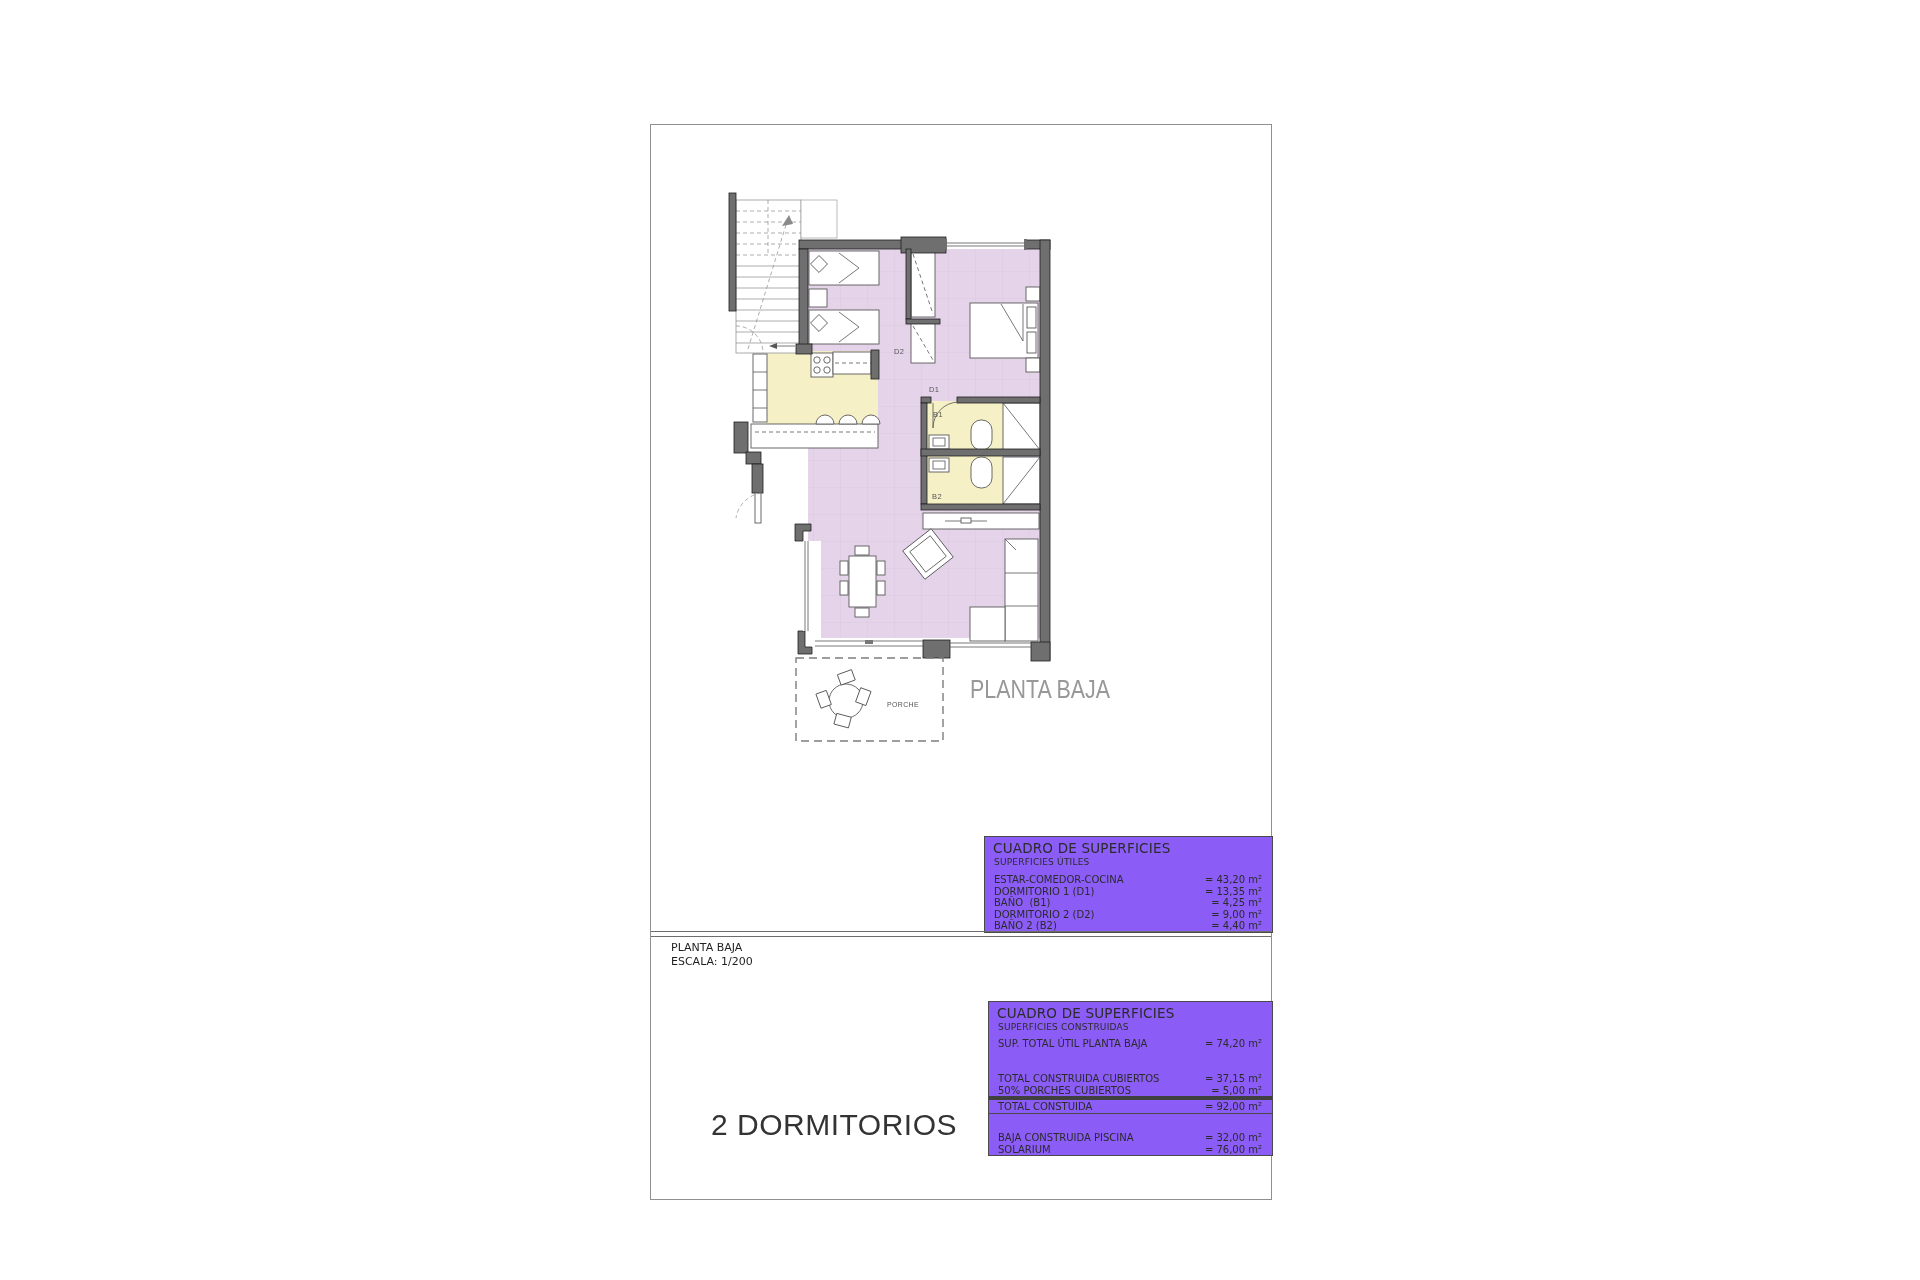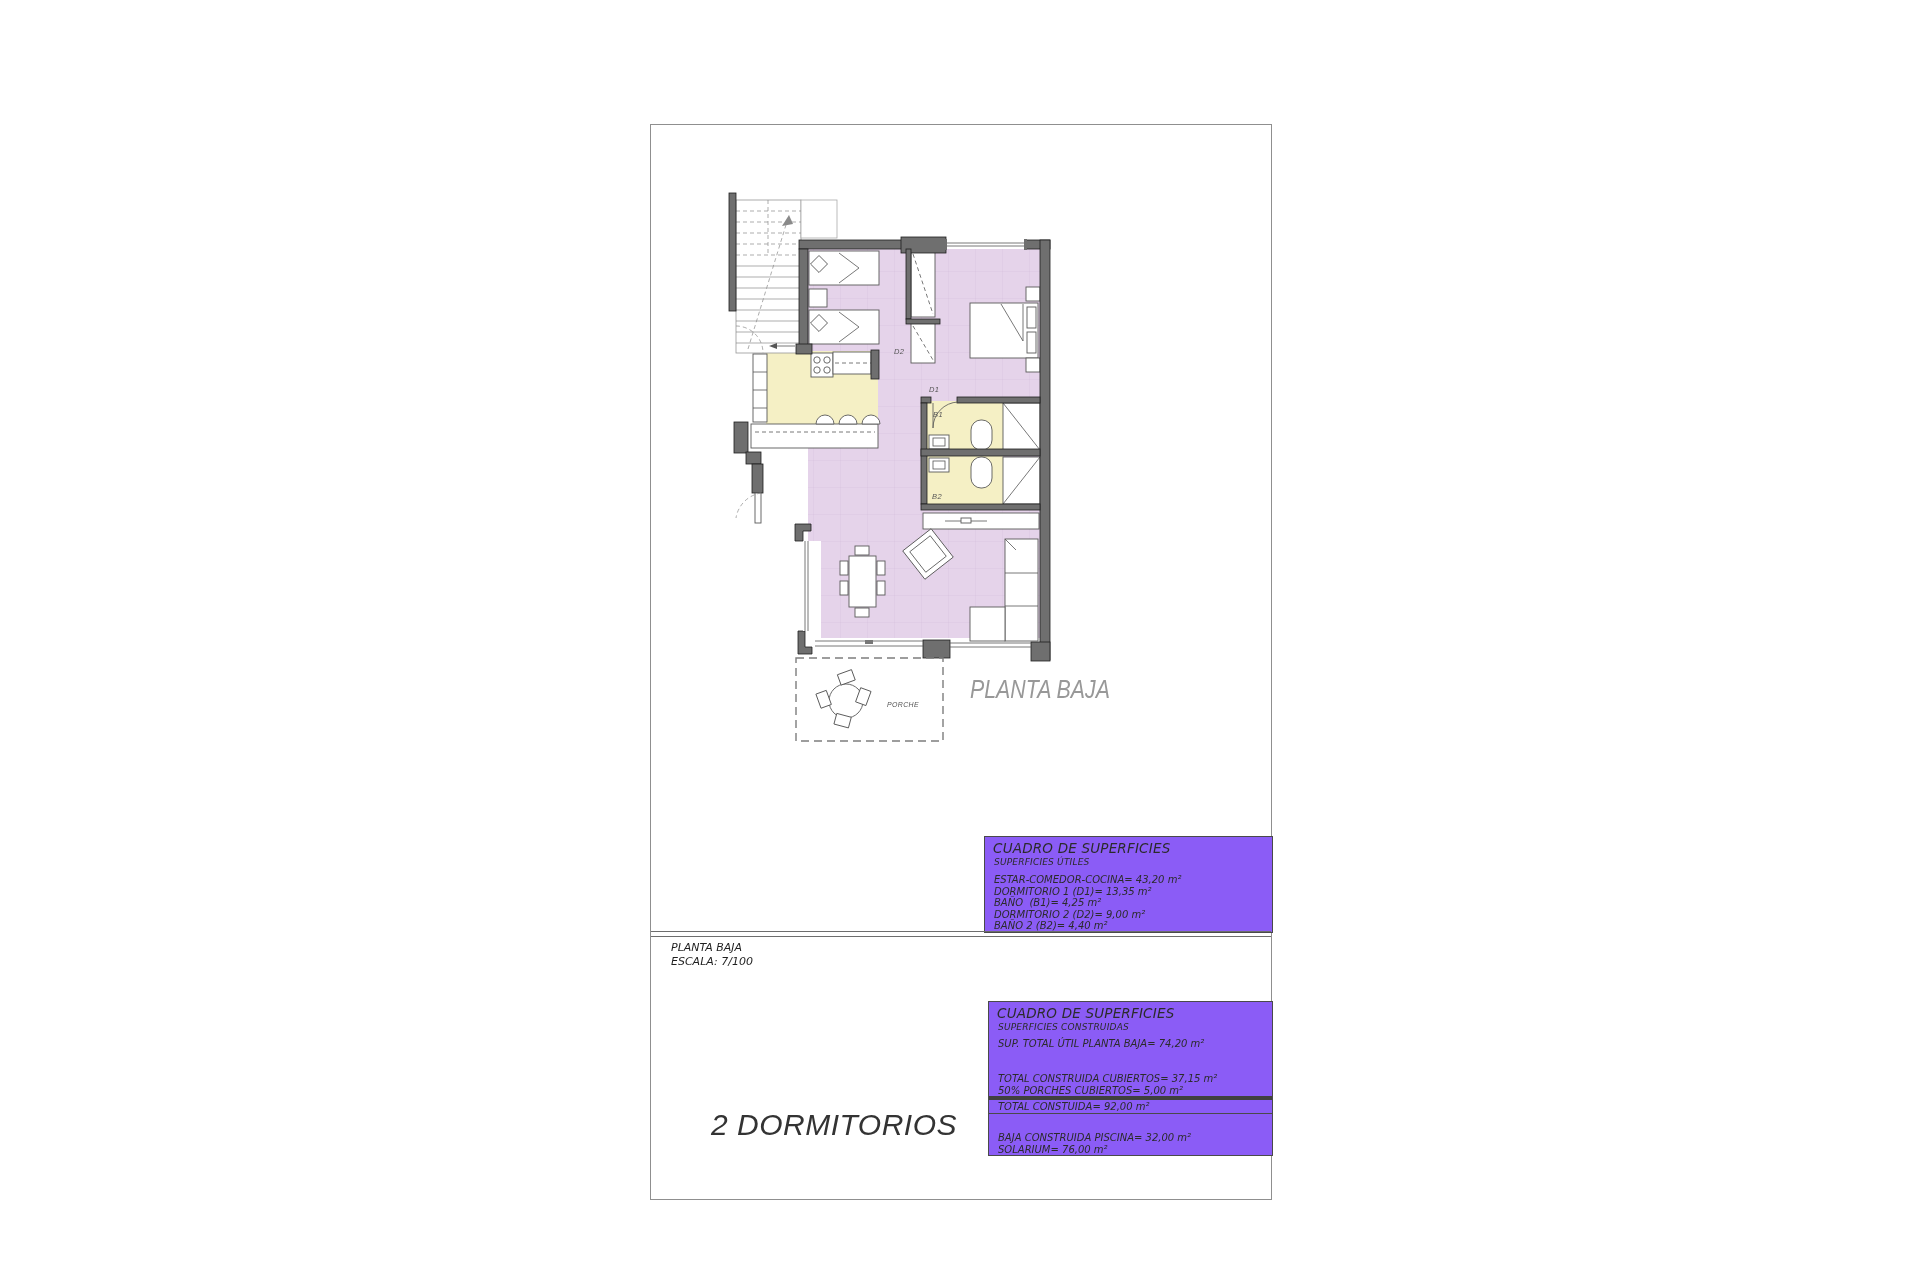--- a/index.html
+++ b/index.html
@@ -1,32 +1,32 @@
 <!DOCTYPE html>
 <html><head>
 <meta charset="utf-8">
 <style>
   html,body{margin:0;padding:0;background:#ffffff;}
   body{width:1920px;height:1280px;position:relative;font-family:"DejaVu Sans",sans-serif;}
   #canvas{position:absolute;inset:0;background:#fff;}
-  #sheet{position:absolute;left:650px;top:124px;width:620px;height:1074px;border:1px solid #8f8f8f;background:#fff;font-style:italic;}
+  #sheet{position:absolute;left:650px;top:124px;width:620px;height:1074px;border:1px solid #8f8f8f;background:#fff;}
   .hline{position:absolute;left:0;right:0;height:0;border-top:1px solid #6d6d6d;}
   
   #plan-svg{position:absolute;left:0;top:0;width:622px;height:806px;}
   .wallg{stroke:#1e1e1e;stroke-width:.8;}
   .fw{fill:#ffffff;stroke:#5a5a5a;stroke-width:.9;}
   .ln{stroke:#555;stroke-width:.8;fill:none;}
   .lt{stroke:#8a8a8a;stroke-width:.7;fill:none;}
   .dsh{stroke-dasharray:4 3;}
   .cad{font-family:"Liberation Sans",sans-serif;fill:#555;font-size:7.5px;letter-spacing:.4px;}
   
   .artable{position:absolute;background:#8b5cf6;border:1px solid #4a4a4a;color:#2b2b2b;}
   .tb-title{position:absolute;left:8px;top:3px;font-size:13.5px;letter-spacing:.2px;color:#2b2b2b;white-space:pre;}
   .tb-sub{position:absolute;left:9px;top:20px;font-size:9px;letter-spacing:.2px;white-space:pre;}
-  .trow{position:absolute;left:9px;right:10px;height:11px;display:flex;justify-content:flex-start;font-size:10px;line-height:11px;}
+  .trow{position:absolute;left:9px;right:10px;height:11px;display:flex;justify-content:space-between;font-size:10px;line-height:11px;}
   .trow .lbl{white-space:pre;}
   .trow .val{white-space:pre;}
   .total-band{position:absolute;left:0;right:0;height:13px;border-top:4px solid #404040;border-bottom:1px solid #4a4a4a;}
   
   #footer-block{position:absolute;left:20px;top:816px;font-size:11px;line-height:14px;color:#1f1f1f;}
   #headline{position:absolute;left:60px;top:943px;font-family:"Liberation Sans",sans-serif;font-size:30px;color:#333;letter-spacing:.5px;white-space:pre;margin-top:40px;}
 </style>
 </head>
 <body>
 
@@ -276,21 +276,21 @@
         <span class="lbl">BAÑO 2 (B2)</span>
         <span class="val">= 4,40 m²</span>
       </div>
     </div>
 
     <div class="hline" style="top:806px"></div>
     <div class="hline" style="top:811px"></div>
 
     <div id="footer-block">
       <div>PLANTA BAJA</div>
-      <div>ESCALA: 7/100</div>
+      <div>ESCALA: 1/200</div>
     </div>
 
     <div id="headline">2 DORMITORIOS</div>
 
     <div class="artable" id="table-construidas" style="left:337px;top:876px;width:283px;height:153px;">
       <div class="tb-title">CUADRO DE SUPERFICIES</div>
       <div class="tb-sub">SUPERFICIES CONSTRUIDAS</div>
       <div class="trow" style="top:36px">
         <span class="lbl">SUP. TOTAL ÚTIL PLANTA BAJA</span>
         <span class="val">= 74,20 m²</span>

